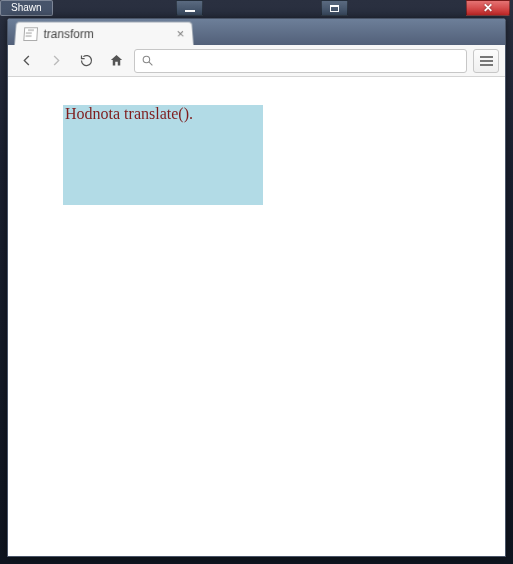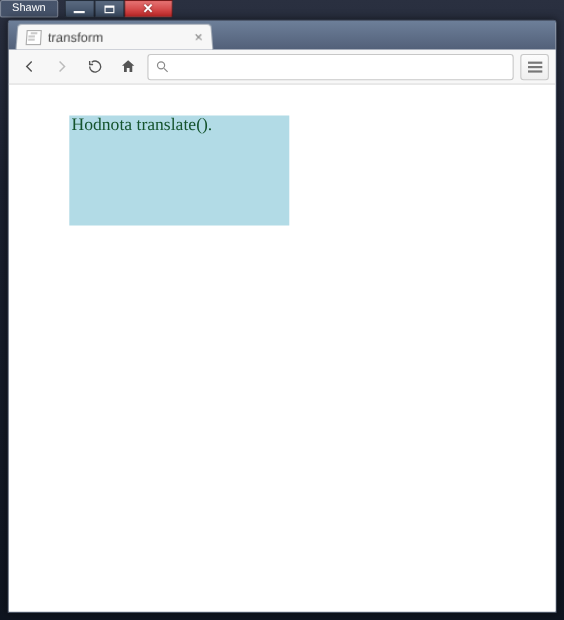--- a/index.html
+++ b/index.html
@@ -9,21 +9,21 @@
       background: linear-gradient(180deg, #2a3040 0%, #1a2030 30%, #0f1520 100%);
       font-family: "Segoe UI", Tahoma, sans-serif;
       overflow: hidden;
       position: relative;
     }
     
     .titlebar {
       height: 18px;
       background: transparent;
       display: flex;
-      justify-content: flex-start;
+      justify-content: space-between;
       align-items: flex-start;
       padding-right: 3px;
       padding-top: 0px;
     }
     .user-badge {
       background: rgba(100,120,150,0.5);
       border: 1px solid rgba(255,255,255,0.3);
       border-radius: 2px;
       color: #fff;
       font-size: 10px;
@@ -160,21 +160,21 @@
     }
     .translated-box {
       position: absolute;
       top: 28px;
       left: 55px;
       width: 200px;
       height: 100px;
       background: #b2dbe6;
       font-family: "Times New Roman", serif;
       font-size: 16px;
-      color: #14532d;
+      color: #7f1d1d;
       padding: 0px 2px;
     }
   </style>
 </head>
 <body>
 
 <div class="titlebar">
   <div class="user-badge">Shawn</div>
   <div class="win-btn minimize">
     <div class="min-line"></div>

